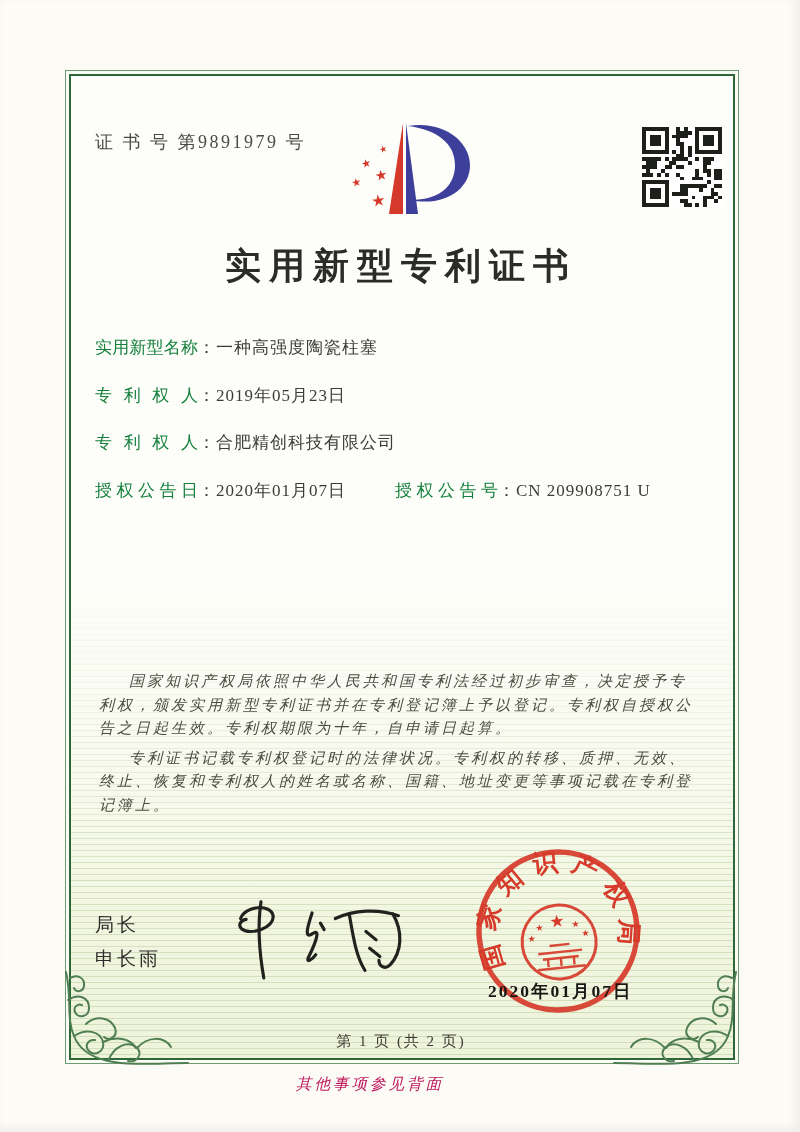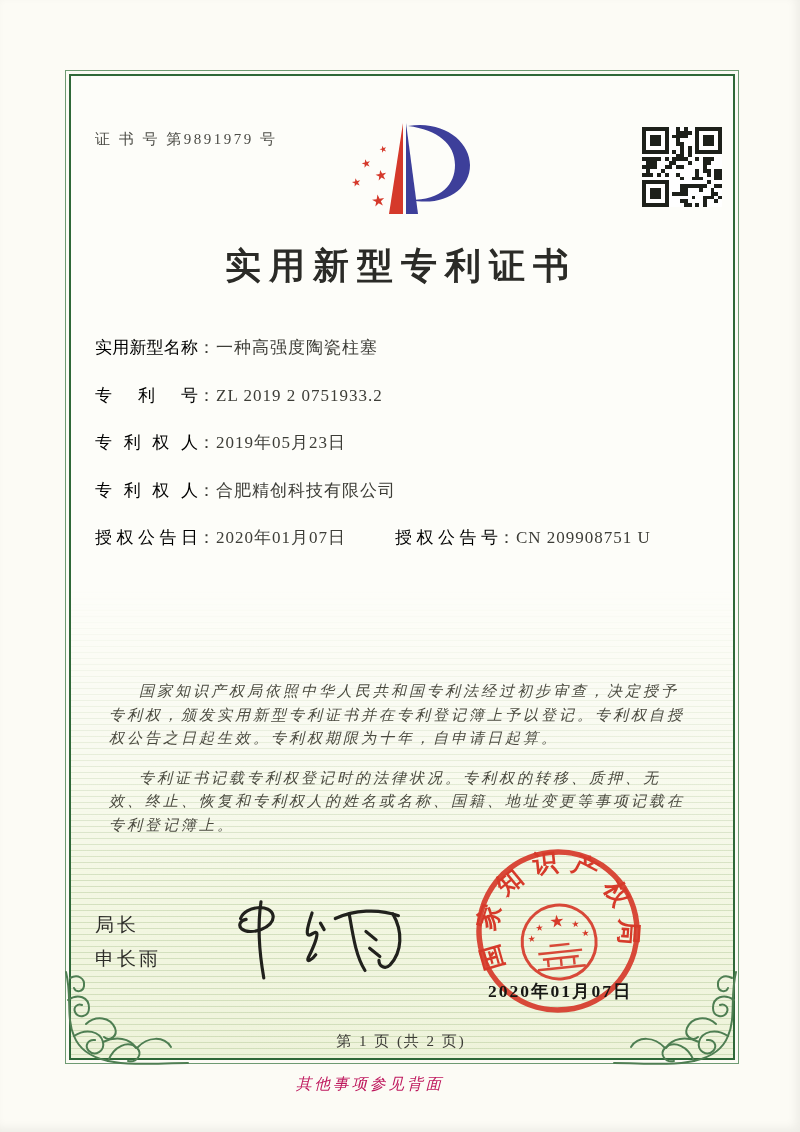--- a/index.html
+++ b/index.html
@@ -24,44 +24,44 @@
       repeating-linear-gradient(to bottom, rgba(150,180,120,.33) 0 1px, transparent 1px 6px),
       linear-gradient(to bottom, rgba(243,246,226,0) 0%, rgba(240,245,219,.55) 70%, #eef3da 100%);
     -webkit-mask-image:linear-gradient(180deg, transparent 52%, #000 82%);
     mask-image:linear-gradient(180deg, transparent 52%, #000 82%);
   }
   .corner{position:absolute;width:132px;height:132px;pointer-events:none;}
   .corner.bl{left:58px;bottom:62px;}
   .corner.br{right:56px;bottom:62px;transform:scaleX(-1);}
   .cert-no{
     position:absolute;left:95px;top:130px;
-    font-size:15px;letter-spacing:2.5px;color:#4c4c46;
+    font-size:18px;letter-spacing:2.5px;color:#4c4c46;
   }
   .logo{position:absolute;left:348px;top:110px;}
   .qr{position:absolute;left:642px;top:127px;width:80px;height:80px;background:#fff;}
   .title{
     position:absolute;left:65px;top:242px;width:672px;text-align:center;
     font-size:36px;font-weight:bold;letter-spacing:8px;color:#2b2b27;
   }
   .fields{position:absolute;left:95px;top:336px;width:615px;font-size:17px;color:#3d3d37;}
   .frow{position:relative;margin-bottom:23.5px;line-height:24px;}
   .flabel{
     display:inline-block;width:103px;text-align-last:justify;text-align:justify;
-    vertical-align:top;color:#000000;
+    vertical-align:top;color:#15803d;
   }
   .fcolon{display:inline-block;vertical-align:top;}
   .fvalue{display:inline-block;vertical-align:top;letter-spacing:1px;margin-left:1px;max-width:478px;}
   .fvalue.addr{width:452px;}
   .col2{position:absolute;left:300px;top:0;white-space:nowrap;}
   .paras{
     position:absolute;left:93px;top:664px;width:614px;
     font-size:15px;line-height:23.5px;letter-spacing:3px;
     color:#4b4b40;font-style:italic;
   }
-  .paras p{margin:16px;text-indent:2em;}
+  .paras p{margin:6px;text-indent:2em;}
   .signer{position:absolute;left:95px;font-size:19px;color:#2c2c28;
     font-family:"Liberation Sans","DejaVu Sans",sans-serif;letter-spacing:3px;}
   .signer.t1{top:912px;}
   .signer.t2{top:946px;}
   .signature{position:absolute;left:222px;top:884px;pointer-events:none;}
   .seal{position:absolute;left:472px;top:845px;transform:rotate(-6deg);}
   .seal-date{
     position:absolute;left:488px;top:979px;font-size:17.5px;color:#171714;
     letter-spacing:2px;font-weight:bold;
   }
@@ -333,23 +333,20 @@
     <rect x="16" y="20" width="1" height="1" fill="#1d201a"></rect>
   </svg>
 
 <div class="title">实用新型专利证书</div>
 
 <div class="fields">
   <div class="frow">
     <span class="flabel">实用新型名称</span><span class="fcolon">：</span><span class="fvalue">一种高强度陶瓷柱塞</span>
   </div>
   <div class="frow">
-    <span class="flabel">专利号</span><span class="fcolon">：</span><span class="fvalue">ZL 2019 2 0751933.2</span>
-  </div>
-  <div class="frow">
     <span class="flabel">专利权人</span><span class="fcolon">：</span><span class="fvalue">2019年05月23日</span>
   </div>
   <div class="frow">
     <span class="flabel">专利权人</span><span class="fcolon">：</span><span class="fvalue">合肥精创科技有限公司</span>
   </div>
   <div class="frow">
     <span class="flabel">授权公告日</span><span class="fcolon">：</span><span class="fvalue">2020年01月07日</span>
     <span class="col2">
       <span class="flabel">授权公告号</span><span class="fcolon">：</span><span class="fvalue">CN 209908751 U</span>
     </span>

